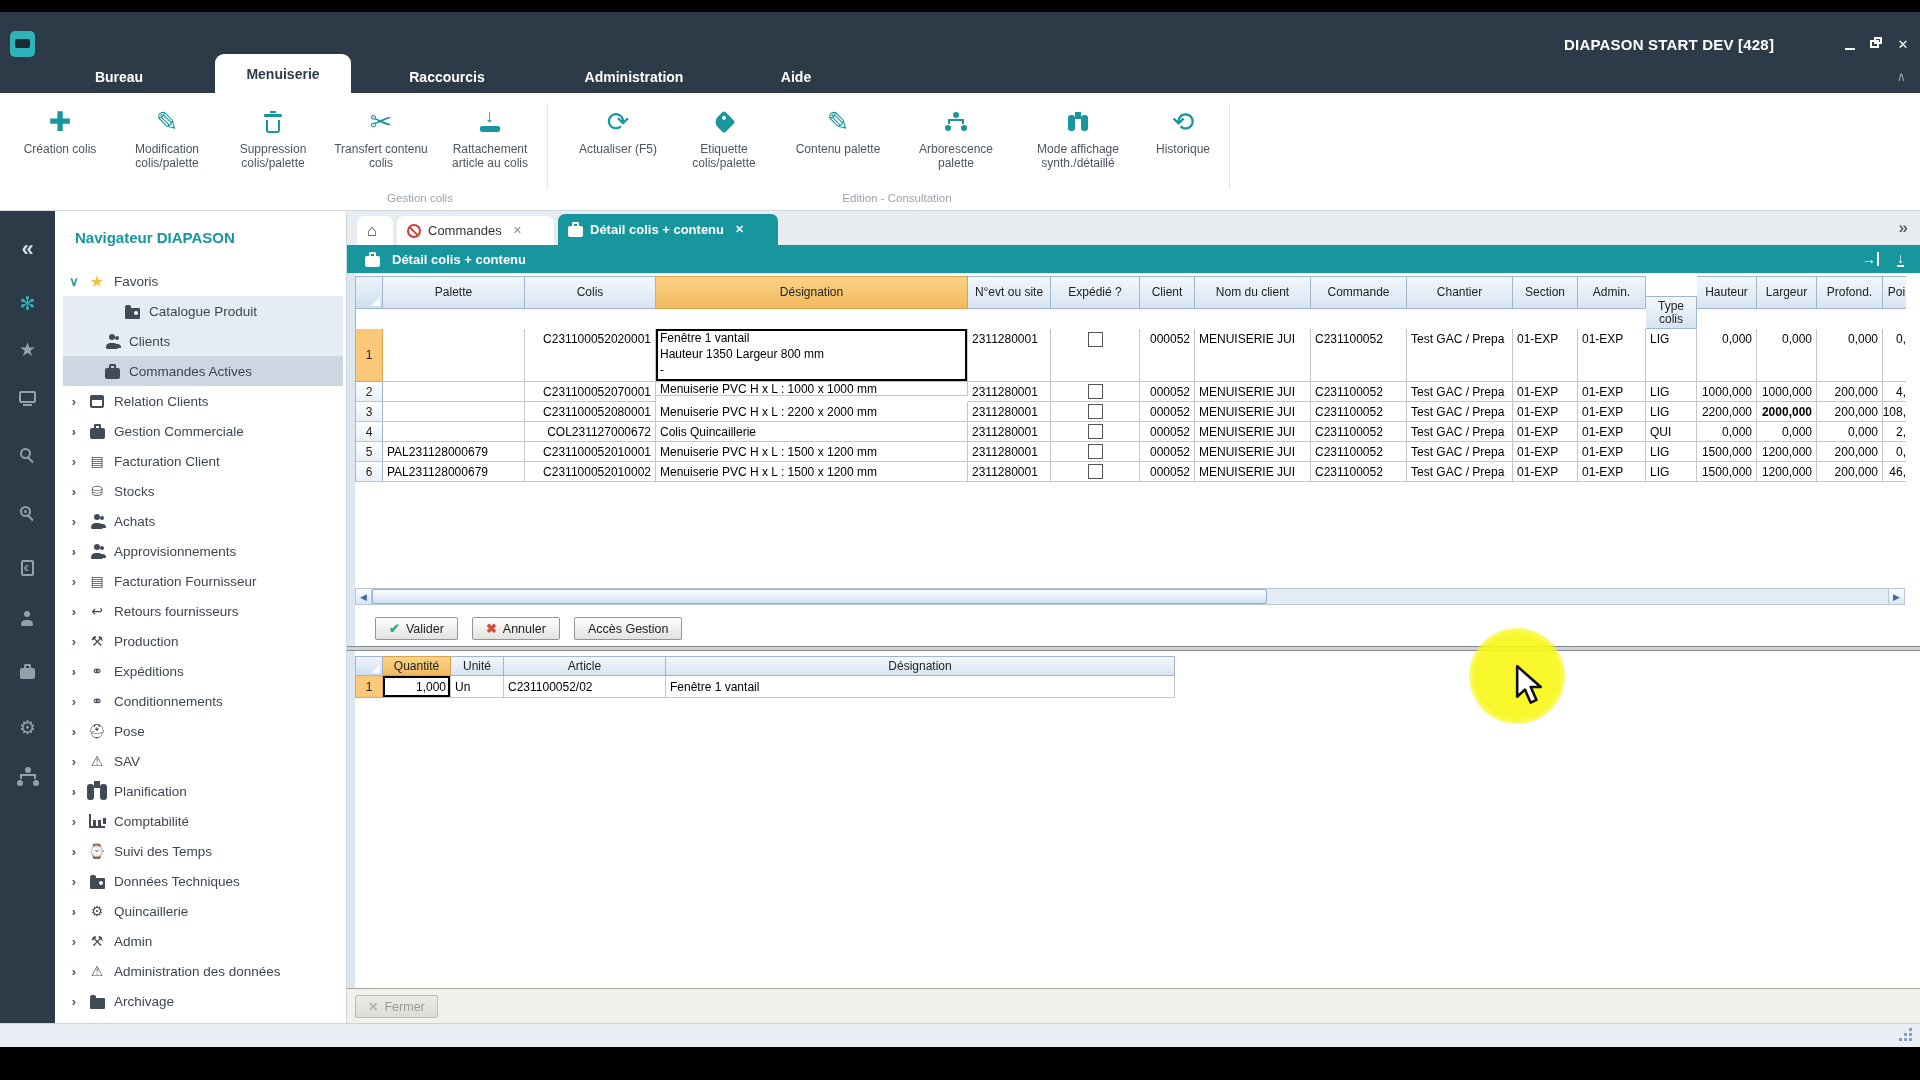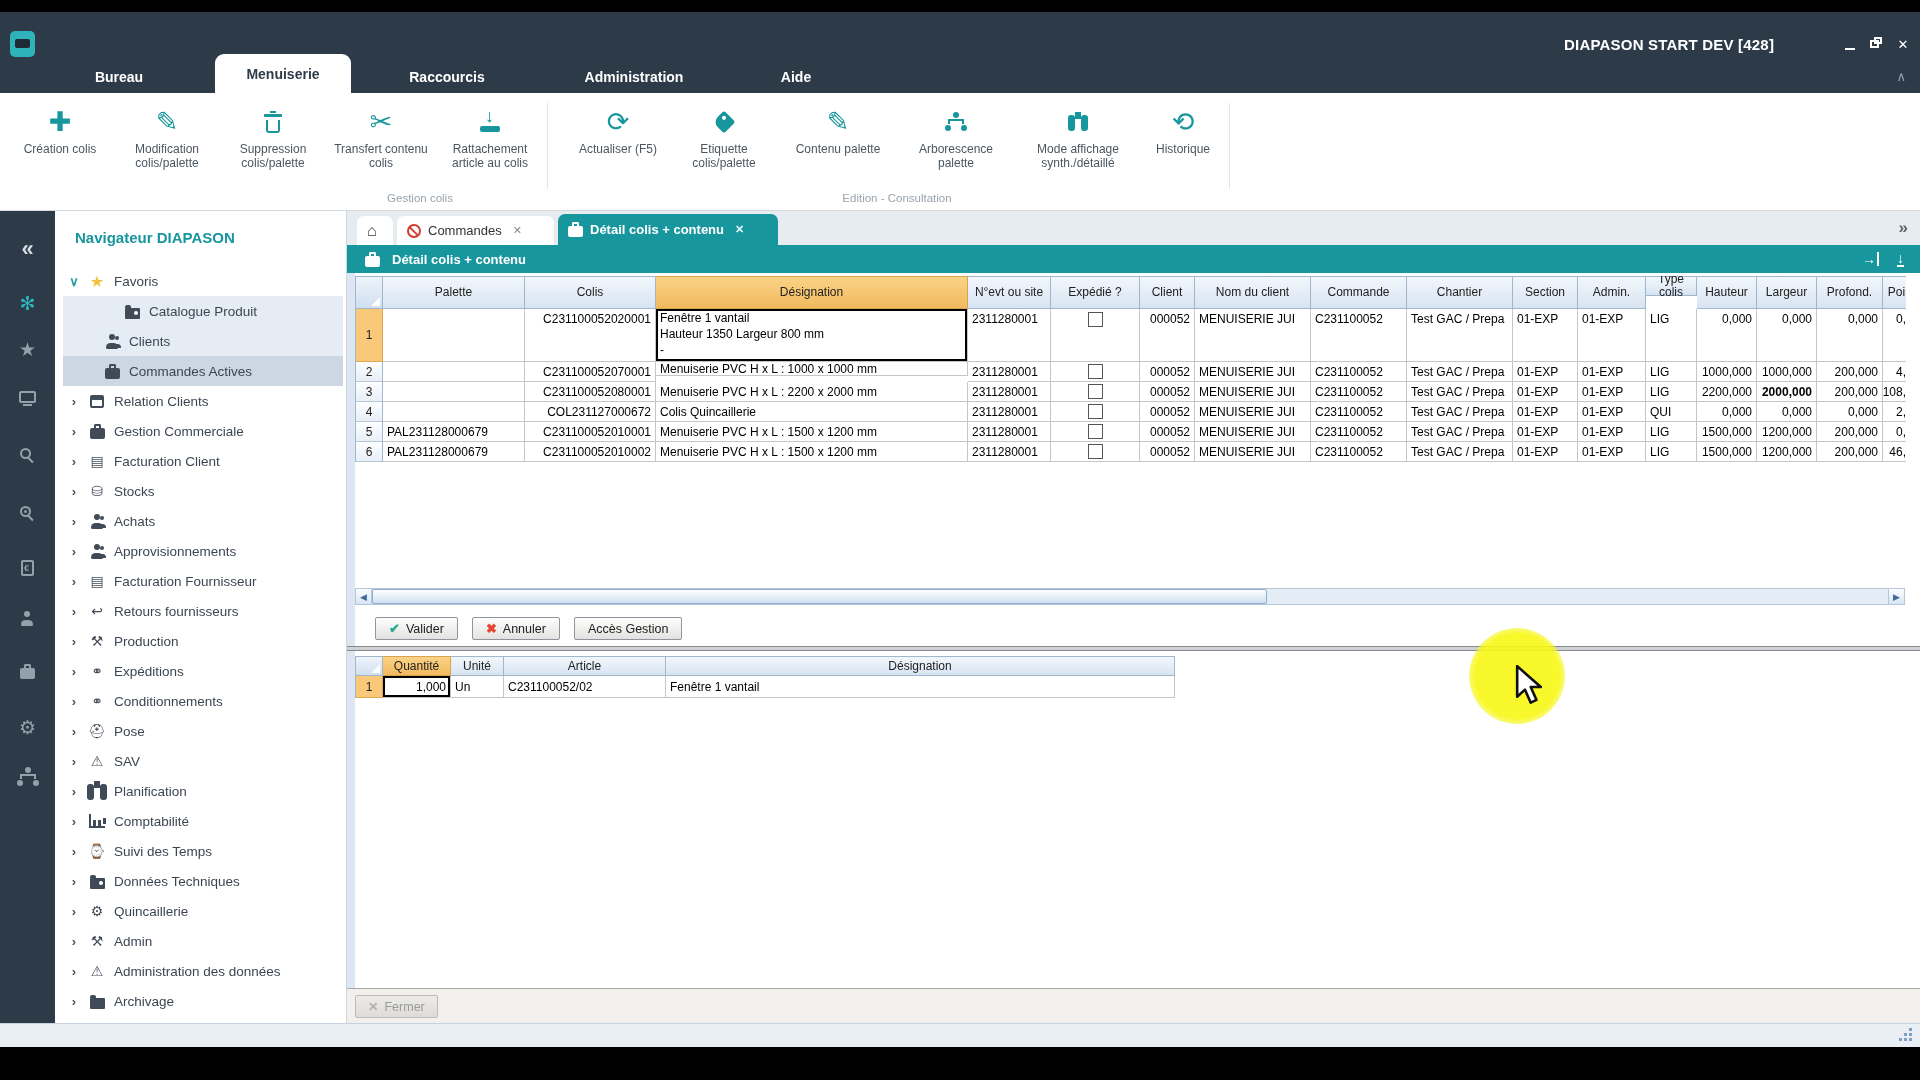--- a/index.html
+++ b/index.html
@@ -499,21 +499,21 @@
             <div class="gth" style="width: 131px; height: 33px;">Colis</div>
             <div class="gth sorted" style="width: 312px; height: 33px;">Désignation</div>
             <div class="gth" style="width: 83px; height: 33px;">N°evt ou site</div>
             <div class="gth" style="width: 89px; height: 33px;">Expédié ?</div>
             <div class="gth" style="width: 55px; height: 33px;">Client</div>
             <div class="gth" style="width: 116px; height: 33px;">Nom du client</div>
             <div class="gth" style="width: 96px; height: 33px;">Commande</div>
             <div class="gth" style="width: 106px; height: 33px;">Chantier</div>
             <div class="gth" style="width: 65px; height: 33px;">Section</div>
             <div class="gth" style="width: 68px; height: 33px;">Admin.</div>
-            <div class="gth" style="width: 51px; height: 20px;">Type colis</div>
+            <div class="gth" style="width: 51px; height: 33px; margin-top: 20px;">Type colis</div>
             <div class="gth" style="width: 60px; height: 33px;">Hauteur</div>
             <div class="gth" style="width: 60px; height: 33px;">Largeur</div>
             <div class="gth" style="width: 66px; height: 33px;">Profond.</div>
             <div class="gth" style="width: 28px; height: 33px;">Poi</div>
           </div>
           <div class="grow tall">
             <div class="gnum sel" style="width: 27px; height: 53px;">1</div>
             <div class="gcell a-l" style="width: 142px; height: 53px;"></div>
             <div class="gcell a-r" style="width: 131px; height: 53px;">C231100052020001</div>
             <div class="gcell a-l edit multi" style="width: 312px; height: 53px;">

